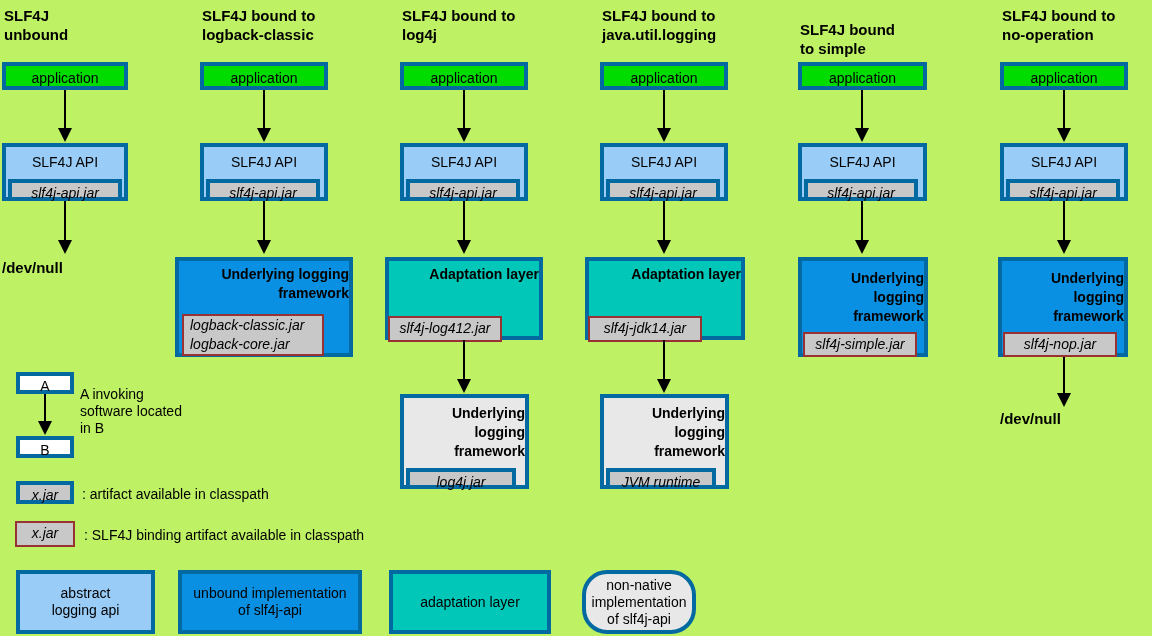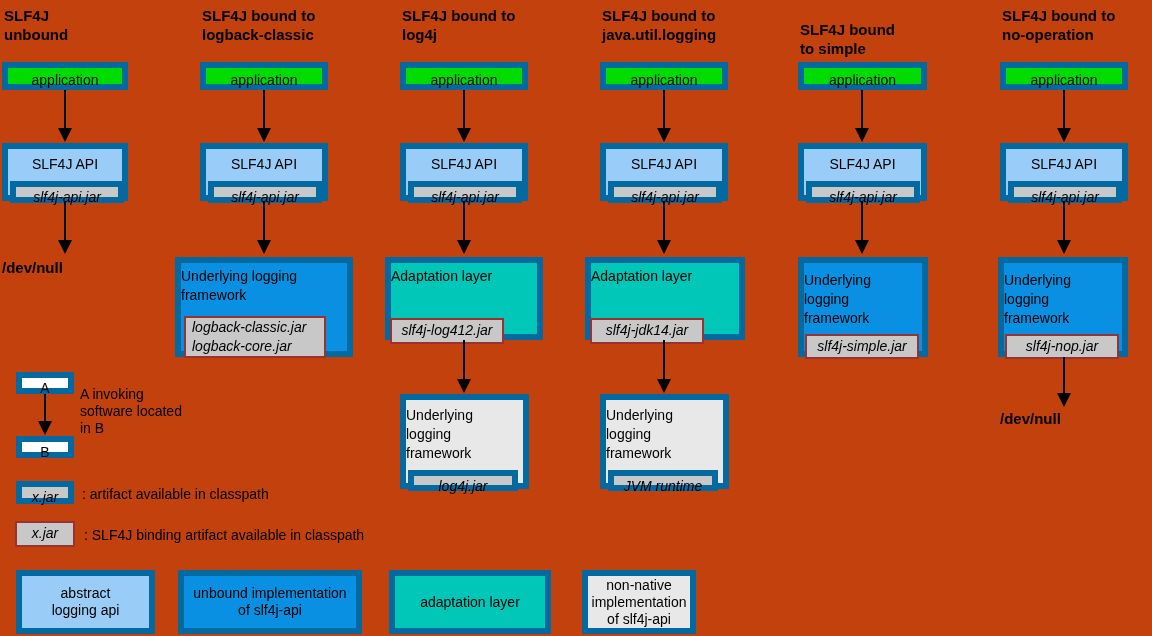--- a/index.html
+++ b/index.html
@@ -1,41 +1,41 @@
 <!DOCTYPE html>
 <html style="--c-application: #00DB00; --c-abstract-api: #99CCF7; --c-native-impl: #0A90E2; --c-adaptation: #00C7B7; --c-non-native: #E8E8E8; --c-jar-bg: #C8C8C8; --c-binding-border: #993333;"><head>
 <meta charset="utf-8">
 <style>
   html,body{margin:0;padding:0;background:#fff;}
   #canvas{
-    position:relative;width:1152px;height:636px;background:#c2410c;overflow:hidden;
+    position:relative;width:1152px;height:636px;background:#bef264;overflow:hidden;
     font-family:"Liberation Sans","DejaVu Sans",sans-serif;color:#000;
   }
   .title{
     position:absolute;font-weight:bold;font-size:15px;line-height:19px;
     white-space:pre-line;
   }
   .box{
-    position:absolute;border:6px solid #0369a1;box-sizing:border-box;
+    position:absolute;border:4px solid #0369a1;box-sizing:border-box;
     text-align:center;font-size:14px;
   }
   .app{background:var(--c-application,#00DB00);line-height:25px;}
   .api{background:var(--c-abstract-api,#99CCF7);}
   .native{background:var(--c-native-impl,#0A90E2);}
   .adapt{background:var(--c-adaptation,#00C7B7);}
   .nonnative{background:var(--c-non-native,#E8E8E8);}
   .jar{
     background:var(--c-jar-bg,#C8C8C8);font-style:italic;line-height:20px;
   }
   .jar.binding{border:2px solid var(--c-binding-border,#993333);}
   .jar.multi{text-align:left;padding-left:6px;line-height:19px;white-space:pre-line;}
   .apilabel{position:absolute;left:0;right:0;top:4px;line-height:22px;}
   .flabel{
-    position:absolute;left:0;right:0;top:4px;text-align:left;
-    line-height:19px;white-space:pre-line;
+    position:absolute;left:0;right:0;top:4px;text-align:right;
+    line-height:19px;white-space:pre-line;font-weight:bold;
   }
   .arrow{position:absolute;width:14px;}
   .arrow .shaft{position:absolute;left:6px;top:0;bottom:12px;width:2px;background:#000;}
   .arrow .head{
     position:absolute;left:0;bottom:0;width:0;height:0;
     border-left:7px solid transparent;border-right:7px solid transparent;
     border-top:14px solid #000;
   }
   .devnull{position:absolute;font-weight:bold;font-size:15px;}
   .legend-text{position:absolute;font-size:14px;line-height:17px;white-space:pre-line;}
@@ -211,17 +211,17 @@
   <div class="box jar" style="left:16px;top:481px;width:58px;height:23px;">x.jar</div>
   <div class="legend-text" style="left:82px;top:486px;">: artifact available in classpath</div>
   <div class="box jar binding" style="left:15px;top:521px;width:60px;height:26px;">x.jar</div>
   <div class="legend-text" style="left:84px;top:527px;">: SLF4J binding artifact available in classpath</div>
 
   <div class="box api clegend" style="left:16px;top:570px;width:139px;height:64px;">abstract
 logging api</div>
   <div class="box native clegend" style="left:178px;top:570px;width:184px;height:64px;">unbound implementation
 of slf4j-api</div>
   <div class="box adapt clegend" style="left:389px;top:570px;width:162px;height:64px;">adaptation layer</div>
-  <div class="box nonnative clegend" style="left:582px;top:570px;width:114px;height:64px;">non-native
+  <div class="box nonnative clegend" style="left:582px;top:570px;width:114px;height:64px;border-radius:25px;">non-native
 implementation
 of slf4j-api</div>
 
 </div>
 
 </body></html>

